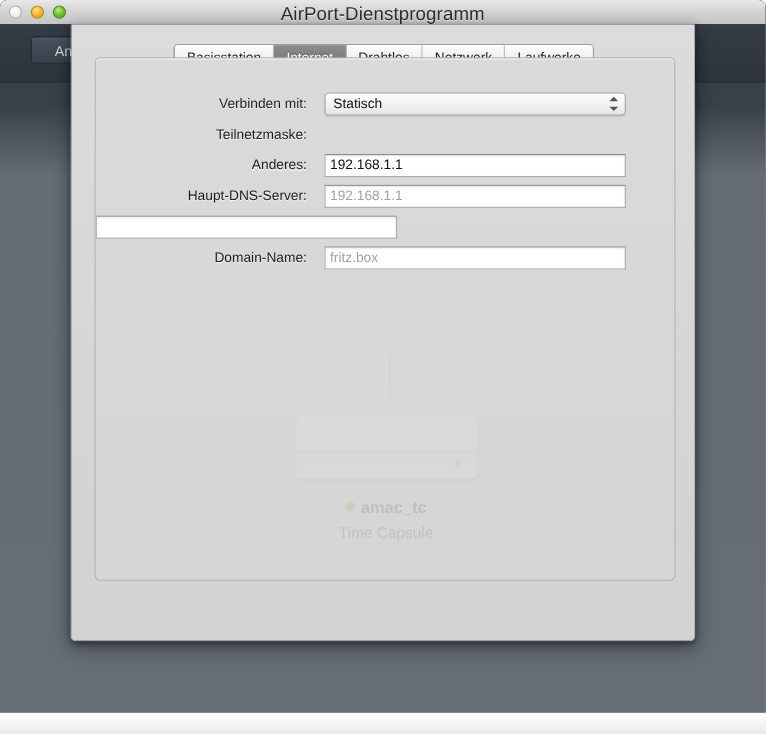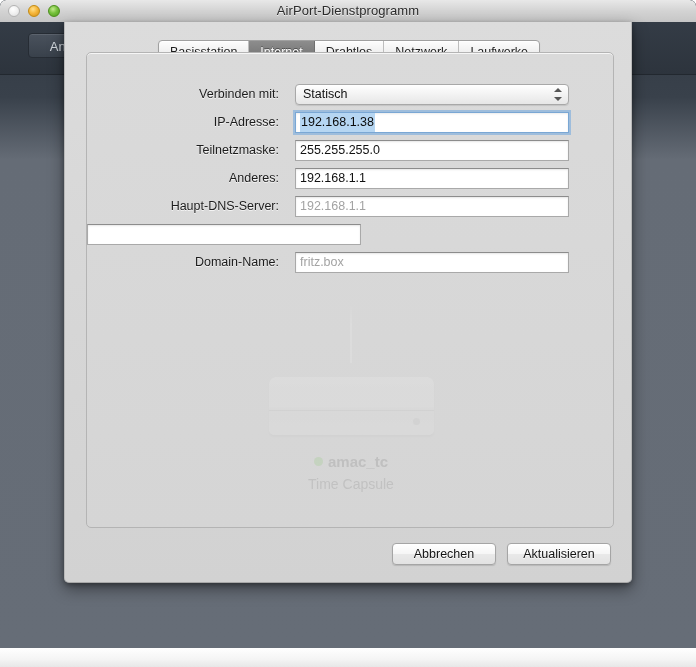--- a/index.html
+++ b/index.html
@@ -56,21 +56,21 @@
   }
   .light.zoom {
     background: radial-gradient(circle at 40% 32%, #c3ea8d 0%, #76c13c 45%, #4f9c1d 100%);
     border: 1px solid #4c8e1c;
   }
   .window-title {
     position: absolute;
     left: 0; top: 3px;
     width: 696px;
     text-align: center;
-    font-size: 13px;
+    font-size: 17px;
     color: #2c2c2c;
     text-shadow: 0 1px 0 rgba(255,255,255,0.7);
     letter-spacing: 0.1px;
   }
 
   
   .app-body {
     position: absolute;
     left: 0; top: 22px;
     width: 696px;
@@ -393,32 +393,23 @@
           <div class="label">Verbinden mit:</div>
           <div class="popup">
             <span class="value">Statisch</span>
             <span class="arrows">
               <i class="up"></i>
                 <i class="down"></i>
             </span>
           </div>
         </div>
 
-        <div class="row">
-          <div class="label">IP-Adresse:</div>
-          <div class="field focused">
-            <span class="text selected">192.168.1.38</span>
-          </div>
-        </div>
 
         <div class="row">
           <div class="label">Teilnetzmaske:</div>
-          <div class="field">
-            <span class="text">255.255.255.0</span>
-          </div>
         </div>
 
         <div class="row">
           <div class="label">Anderes:</div>
           <div class="field">
             <span class="text">192.168.1.1</span>
           </div>
         </div>
 
         <div class="row">
@@ -449,21 +440,17 @@
           <span class="port"></span>
         </div>
         <div class="name">
           <span class="dot"></span><span>amac_tc</span>
         </div>
         <div class="model">Time Capsule</div>
       </div>
 
     </div>
 
-    <div class="sheet-buttons">
-      <div class="btn">Abbrechen</div>
-      <div class="btn">Aktualisieren</div>
-    </div>
 
   </div>
 </div>
 
 <div class="app-bottom-strip"></div>
 
 </body></html>

